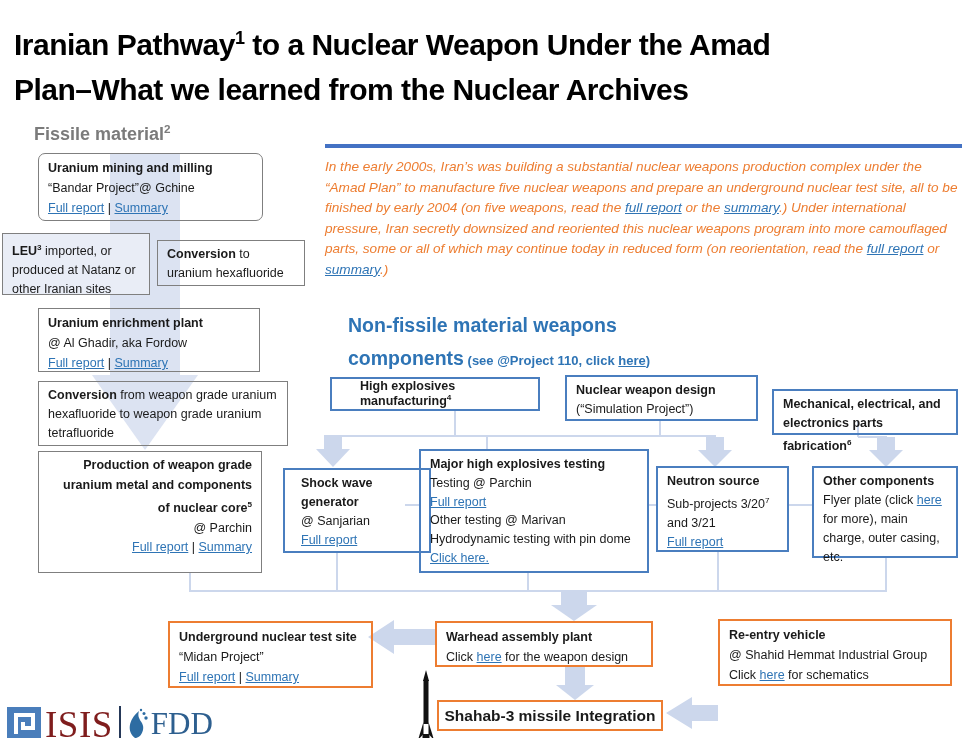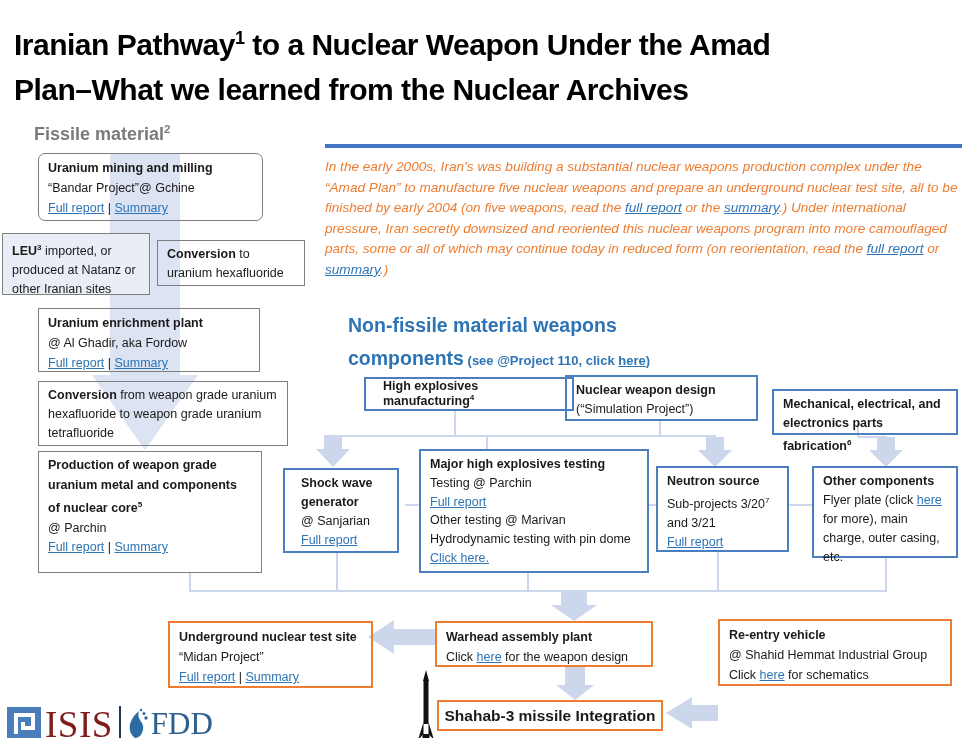--- a/index.html
+++ b/index.html
@@ -124,43 +124,43 @@
   <div class="box gray pad lh20" style="left:38px;top:300px;width:222px;height:64px;">
     <div class="b">Uranium enrichment plant</div>
     <div>@ Al Ghadir, aka Fordow</div>
     <div><span class="lnk">Full report</span> <span>|</span> <span class="lnk">Summary</span></div>
   </div>
 
   <div class="box gray pad lh19" style="left:38px;top:373px;width:250px;height:65px;">
     <span class="b">Conversion</span><span> from weapon grade uranium hexafluoride to weapon grade uranium tetrafluoride</span>
   </div>
 
-  <div class="box gray pad lh195" style="left:38px;top:443px;width:224px;height:122px;">
+  <div class="box gray pad lh195" style="left:38px;top:443px;width:224px;height:122px;text-align:right;">
     <div><span class="b">Production of weapon grade uranium metal and components of nuclear core</span><sup class="b">5</sup></div>
     <div>@ Parchin</div>
     <div><span class="lnk">Full report</span> <span>|</span> <span class="lnk">Summary</span></div>
   </div>
 
   <div class="abs" id="nonfissile-heading">
     <div class="h-line">Non-fissile material weapons</div>
     <div class="h-line"><span>components</span><span class="h-note"><span> (see @Project 110, click </span><span class="lnk b">here</span><span>)</span></span></div>
   </div>
 
-  <div class="box blue" style="left:364px;top:369px;width:210px;height:34px;display:flex;align-items:center;padding:0 17px;">
+  <div class="box blue" style="left:330px;top:369px;width:210px;height:34px;display:flex;align-items:center;padding:0 28px;">
     <span class="b"><span>High explosives manufacturing</span><sup>4</sup></span>
   </div>
   <div class="box blue pad lh19" style="left:565px;top:367px;width:193px;height:46px;">
     <div class="b">Nuclear weapon design</div>
     <div>(“Simulation Project”)</div>
   </div>
   <div class="box blue pad lh19 b" style="left:772px;top:381px;width:186px;height:46px;">
     <span>Mechanical, electrical, and electronics parts fabrication</span><sup>6</sup>
   </div>
 
-  <div class="box blue pad lh19" style="left:283px;top:460px;width:116px;height:85px;padding-left:16px;">
+  <div class="box blue pad lh19" style="left:283px;top:460px;width:148px;height:85px;padding-left:16px;">
     <div class="b">Shock wave</div>
     <div class="b">generator</div>
     <div>@ Sanjarian</div>
     <div><span class="lnk">Full report</span></div>
   </div>
 
   <div class="box blue pad lh188" style="left:419px;top:441px;width:230px;height:124px;">
     <div class="b">Major high explosives testing</div>
     <div>Testing @ Parchin</div>
     <div><span class="lnk">Full report</span></div>

